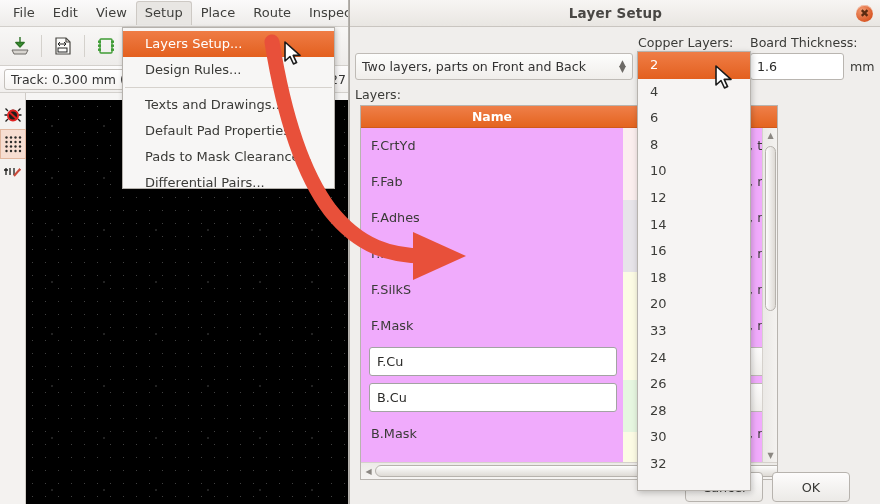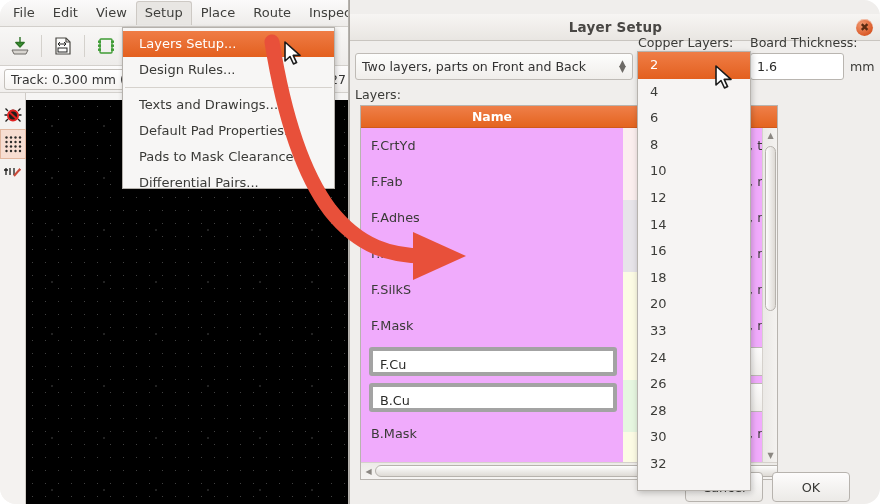--- a/index.html
+++ b/index.html
@@ -5,21 +5,21 @@
   * { box-sizing: border-box; }
   html, body {
     margin: 0; padding: 0;
     width: 880px; height: 504px;
     overflow: hidden;
     font-family: "DejaVu Sans", "Liberation Sans", sans-serif;
     font-size: 12.5px;
     color: #3b3b37;
     background: #ffffff;
   }
-  #root { position: relative; width: 880px; height: 504px; overflow: hidden; border-radius: 16px; }
+  #root { position: relative; width: 880px; height: 504px; overflow: hidden; }
 
   
   #kicad {
     position: absolute; left: 0; top: 0; width: 349px; height: 504px;
     background: #f6f5f4;
     border-right: 1px solid #b6b3ae;
     overflow: hidden;
   }
   .menubar {
     position: absolute; left: 0; top: 0; width: 349px; height: 27px;
@@ -88,41 +88,41 @@
   
   #setupmenu {
     position: absolute; left: 122px; top: 27px; width: 213px; height: 162px;
     background: #f7f6f5;
     border: 1px solid #b5b1ac;
     box-shadow: 1px 2px 5px rgba(0,0,0,.22);
     padding: 3px 0;
     z-index: 30;
   }
   #setupmenu .item {
-    height: 26px; line-height: 26px; padding-left: 16px;
+    height: 26px; line-height: 26px; padding-left: 22px;
     font-size: 13px; color: #3a3a37; white-space: nowrap;
   }
   #setupmenu .item.hl {
     background: linear-gradient(#ef7c45, #e3601f);
     color: #ffffff;
   }
   #setupmenu .msep { height: 1px; background: #d6d2cd; margin: 4px 2px; }
 
   
   #dialog {
     position: absolute; left: 349px; top: 0; width: 531px; height: 504px;
     background: #f0eeec;
     border-left: 1px solid #a9a5a0;
     z-index: 10;
   }
   #titlebar {
     position: absolute; left: 0; top: 0; width: 531px; height: 27px;
     background: linear-gradient(#f7f5f3, #e9e6e2);
     border-bottom: 1px solid #c9c5c0;
-    display: flex; align-items: center; justify-content: center; margin-top: 14px;
+    display: flex; align-items: center; justify-content: center;
   }
   #titlebar .ttl { font-size: 13.5px; font-weight: bold; color: #494744; letter-spacing: .2px; }
   #closebtn {
     position: absolute; right: 8px; top: 5px; width: 17px; height: 17px;
     border-radius: 50%;
     background: radial-gradient(circle at 35% 32%, #f29a72, #da5a28 70%, #c24d1f);
     box-shadow: inset 0 1px 0 rgba(255,255,255,.5);
     display: flex; align-items: center; justify-content: center;
     color: #5b2b11; font-size: 11px; font-weight: bold; line-height: 1;
   }
@@ -174,21 +174,21 @@
     position: absolute; left: 0; top: 22px; width: 518px; height: 334px; overflow: hidden;
   }
   .colorstrip { position: absolute; left: 262px; width: 46px; }
   .grow {
     position: absolute; left: 0; width: 500px; height: 36px;
   }
   .grow .nm { position: absolute; left: 10px; top: 10px; font-size: 12.8px; color: #3a3a37; }
   .grow .tp { position: absolute; left: 380px; top: 10px; font-size: 12.8px; color: #3a3a37; white-space: nowrap; }
   .grow .ed {
     position: absolute; left: 8px; top: 3px; width: 248px; height: 29px;
-    background: #ffffff; border: 4px solid #a3a3a3; border-radius: 3px;
+    background: #ffffff; border: 1px solid #a3a3a3; border-radius: 3px;
   }
   .grow .ed span { position: absolute; left: 7px; top: 6px; font-size: 12.8px; color: #2b2b29; }
   .grow .spin {
     position: absolute; left: 372px; top: 3px; width: 112px; height: 29px;
     background: linear-gradient(#fcfbfb, #efedea);
     border: 1px solid #bcb8b3; border-radius: 3px;
   }
   .grow .spin .sa { position: absolute; right: 8px; top: 4px; display: flex; flex-direction: column;
       line-height: .62; color: #6d6a66; font-size: 9px; align-items: center; }
 

